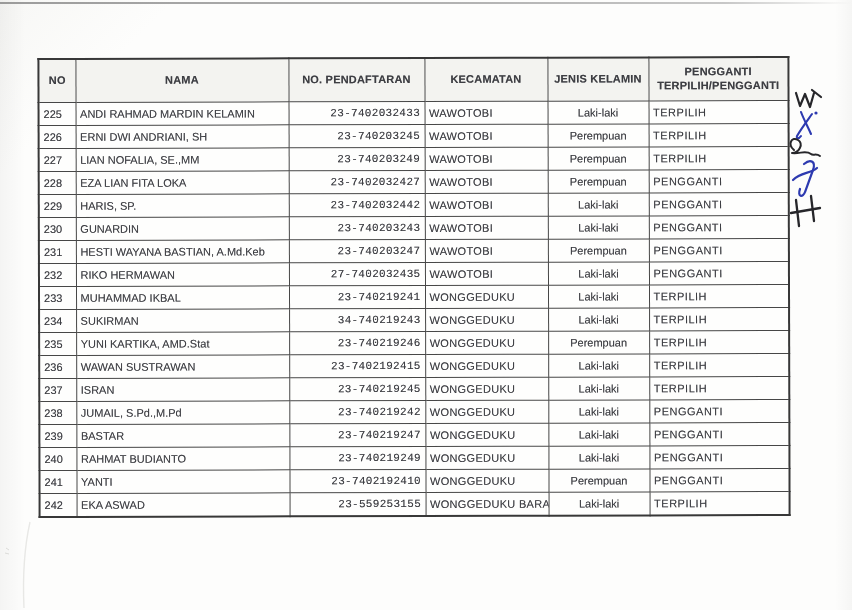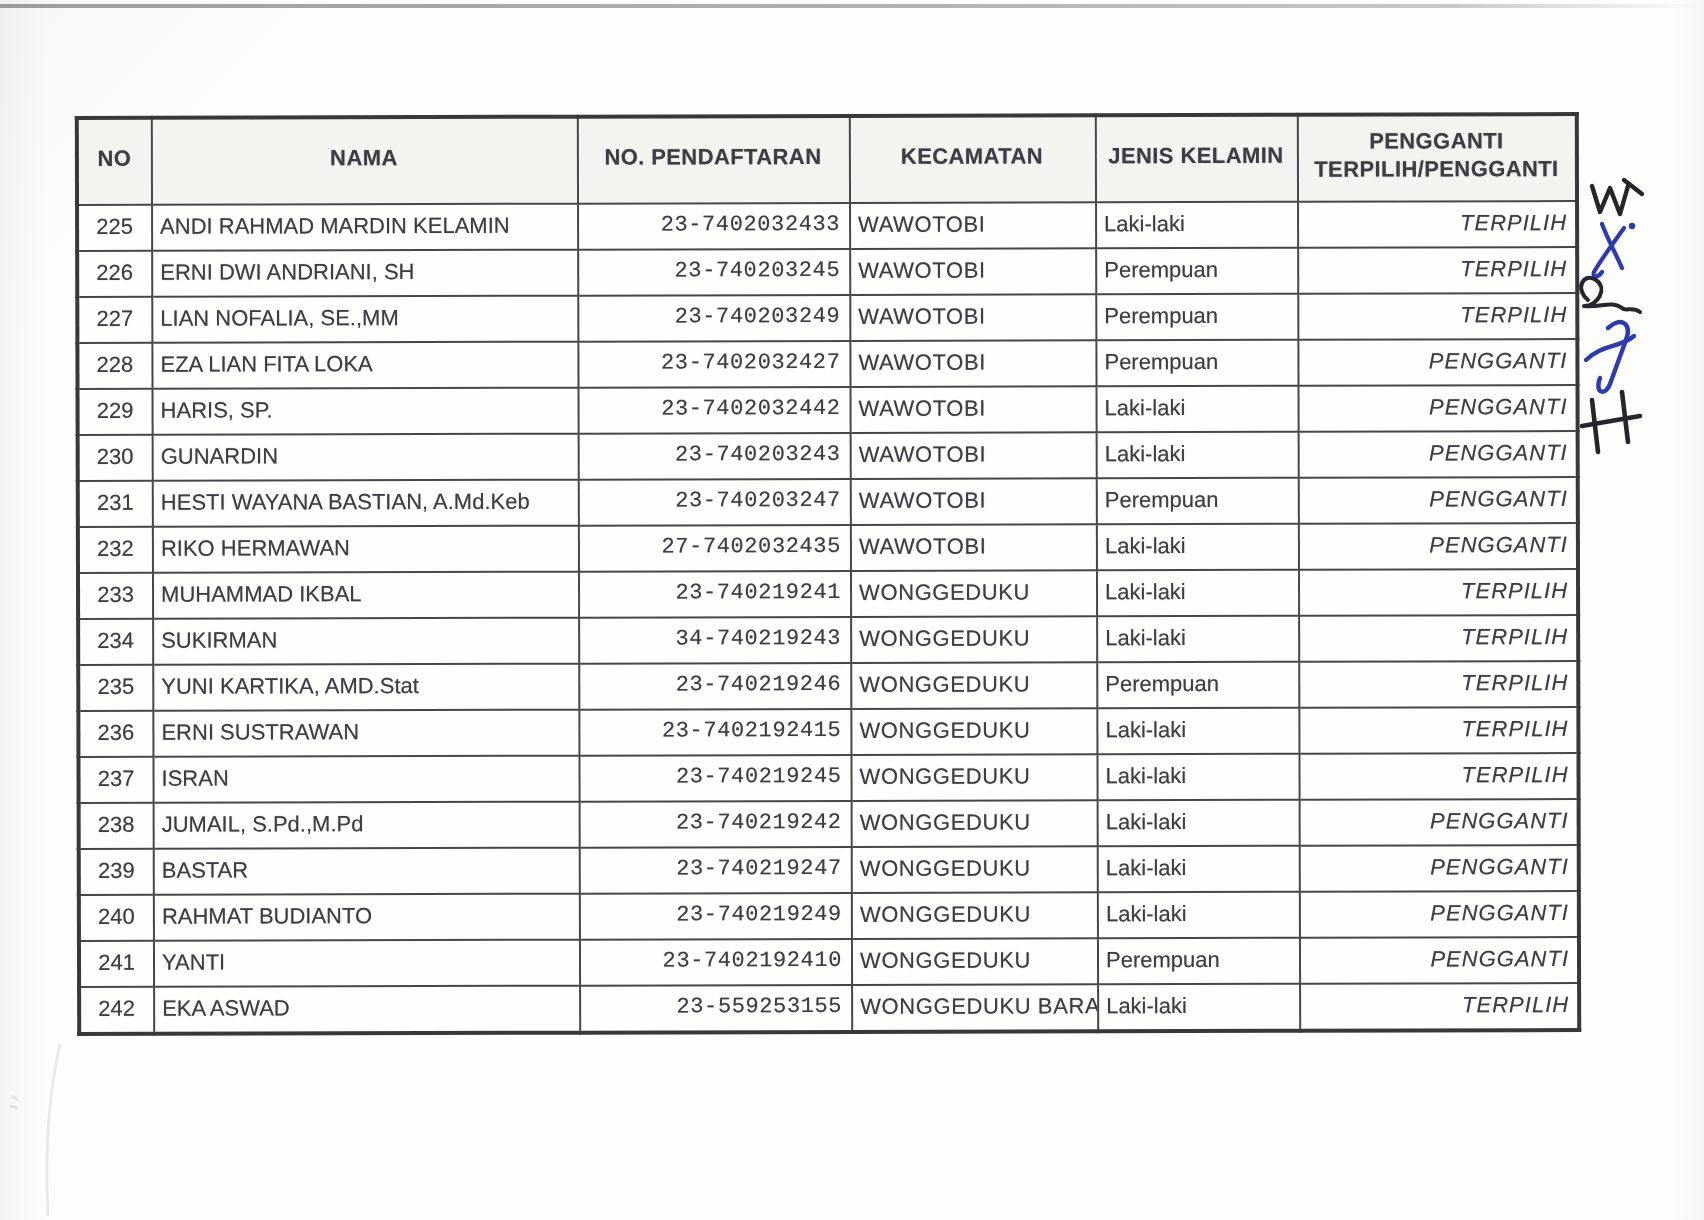--- a/index.html
+++ b/index.html
@@ -64,26 +64,26 @@
     white-space: normal;
     line-height: 1.25;
     padding: 2px 4px;
   }
   table.doc-table tbody td {
     height: 22px;
     font-size: 11px;
     vertical-align: middle;
     padding: 0 4px;
   }
-  td.c-no   { text-align: center; }
+  td.c-no   { text-align: left; }
   td.c-nama { text-align: left; padding-left: 6px; }
   td.c-pend { text-align: right; padding-left: 5px; letter-spacing: 0.3px; font-family: Liberation Mono, monospace; }
   td.c-kec  { text-align: left; font-size: 10.5px; letter-spacing: 0.3px; }
-  td.c-jk   { }
-  td.c-ket  { text-align: right; letter-spacing: 0.5px; font-style: italic; }
+  td.c-jk   { text-align: center; }
+  td.c-ket  { text-align: left; letter-spacing: 0.5px; }
   .handwriting {
     position: absolute;
     left: 784px;
     top: 84px;
     width: 66px;
     height: 146px;
   }
   .left-scan-artifact {
     position: absolute;
     left: 0px;
@@ -204,21 +204,21 @@
           <tr>
             <td class="c-no">235</td>
             <td class="c-nama">YUNI KARTIKA, AMD.Stat</td>
             <td class="c-pend">23-740219246</td>
             <td class="c-kec">WONGGEDUKU</td>
             <td class="c-jk">Perempuan</td>
             <td class="c-ket">TERPILIH</td>
           </tr>
           <tr>
             <td class="c-no">236</td>
-            <td class="c-nama">ERNI SUSTRAWAN</td>
+            <td class="c-nama">WAWAN SUSTRAWAN</td>
             <td class="c-pend">23-7402192415</td>
             <td class="c-kec">WONGGEDUKU</td>
             <td class="c-jk">Laki-laki</td>
             <td class="c-ket">TERPILIH</td>
           </tr>
           <tr>
             <td class="c-no">237</td>
             <td class="c-nama">ISRAN</td>
             <td class="c-pend">23-740219245</td>
             <td class="c-kec">WONGGEDUKU</td>

